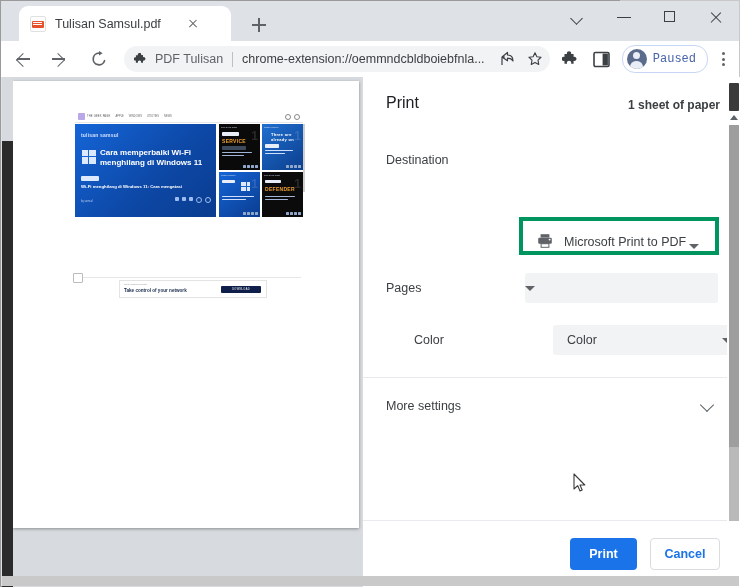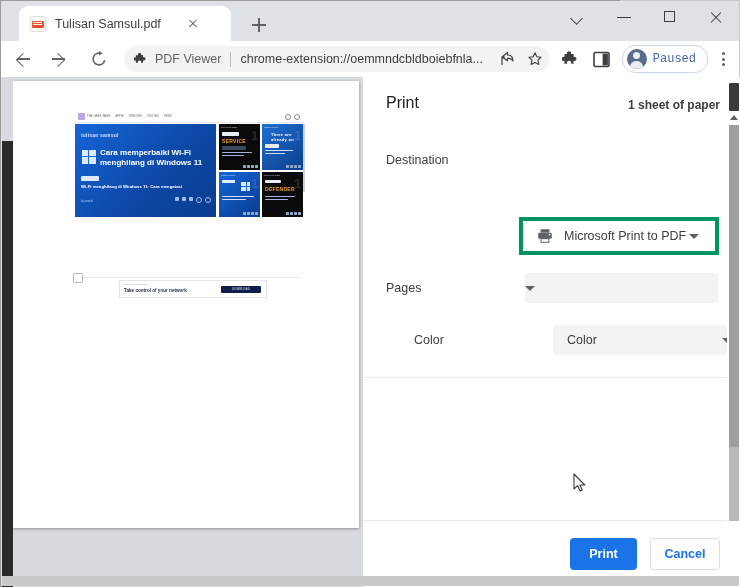--- a/index.html
+++ b/index.html
@@ -276,21 +276,21 @@
   .dlg-sheets{position:absolute;right:20px;top:21px;font-size:12px;color:#3c4043;font-weight:bold;}
 
   .row{position:absolute;left:23px;width:332px;height:30px;}
   .row-label{position:absolute;left:0;top:8px;font-size:12.5px;color:#3c4043;}
   .select{
     position:absolute;left:139px;top:0;width:193px;height:30px;
     background:#f1f3f4;border-radius:3px;display:flex;align-items:center;
     box-sizing:border-box;
   }
   .select.highlight{
-    background:#fff;border:0;
+    background:#fff;border:0;align-items:flex-end;
   }
   .hl-box{
     position:absolute;left:156px;top:140px;width:200px;height:38px;
     border:4px solid #00945e;box-sizing:border-box;background:#fff;
   }
   .sel-printer-icon{margin-left:12px;flex:0 0 auto;}
   .sel-text{font-size:12.5px;color:#3c4043;margin-left:11px;flex:1 1 auto;white-space:nowrap;}
   .sel-text.noicon{margin-left:14px;}
   .caret{
     width:0;height:0;border-left:5px solid transparent;border-right:5px solid transparent;
@@ -372,21 +372,21 @@
         <path d="M9 1.1 L9 5.4 L12.6 3.25 Z" fill="#5f6368"></path>
       </svg>
     </div>
 
     <div class="omnibox">
       <div class="ext-chip">
         <svg class="puzzle" viewBox="0 0 16 16">
           <path d="M6.3 1.2c1.1 0 1.9.8 1.9 1.7 0 .3-.1.5-.2.7h2.3v2.5c.2-.1.5-.2.8-.2 1 0 1.8.8 1.8 1.9s-.8 1.9-1.8 1.9c-.3 0-.6-.1-.8-.2v2.6H8c.1-.2.2-.5.2-.8 0-1-.8-1.8-1.9-1.8s-1.9.8-1.9 1.8c0 .3.1.6.2.8H2.2V9.5c-.2.1-.5.2-.8.2" fill="#3c4043"></path>
           <path d="M6.3 1.2c1.05 0 1.9.75 1.9 1.7 0 .3-.08.53-.2.72h2.3v2.5c.2-.12.48-.2.78-.2 1.02 0 1.82.85 1.82 1.9s-.8 1.9-1.82 1.9c-.3 0-.58-.08-.78-.2v2.6H8.05c.12-.2.2-.45.2-.75 0-.95-.85-1.8-1.95-1.8s-1.95.85-1.95 1.8c0 .3.08.55.2.75H2.2V9.52c-.2.12-.47.2-.77.2C.4 9.72-.4 8.9-.4 7.85s.8-1.87 1.83-1.87c.3 0 .57.07.77.2V3.62h2.3c-.12-.2-.2-.42-.2-.72 0-.95.85-1.7 2-1.7z" fill="#3c4043"></path>
         </svg>
-        <span class="ext-name">PDF Viewer</span>
+        <span class="ext-name">PDF Tulisan</span>
       </div>
       <div class="divider"></div>
       <div class="url">chrome-extension://oemmndcbldboiebfnla...</div>
       <div class="ob-icon">
         <svg width="16" height="16" viewBox="0 0 16 16" style="position:absolute;left:5px;top:5px;">
           <path d="M3 14V6h3M3 6l5.5-4.5V4c3.5 0 5.5 2.5 5.5 6-1.2-2-3-2.8-5.5-2.8v2.6L3 6z" fill="none" stroke="#3c4043" stroke-width="1.2" stroke-linejoin="round"></path>
         </svg>
       </div>
       <div class="ob-icon">
         <svg width="16" height="16" viewBox="0 0 16 16" style="position:absolute;left:5px;top:5px;">
@@ -568,20 +568,24 @@
       <div class="row" style="top:248px;margin-left:28px;">
         <span class="row-label">Color</span>
         <span class="select">
           <span class="sel-text noicon">Color</span>
           <span class="caret"></span>
         </span>
       </div>
 
       <div class="divider-line"></div>
 
+      <div class="more">
+        <span class="more-label">More settings</span>
+        <span class="chev-down"></span>
+      </div>
 
       <div class="dlg-footer">
         <div class="btn btn-print">Print</div>
         <div class="btn btn-cancel">Cancel</div>
       </div>
 
       <div class="dlg-scroll-track">
         <div class="dlg-scroll-thumb"></div>
         <div class="dlg-scroll-arrow"></div>
         <div class="dlg-scroll-lower"></div>

